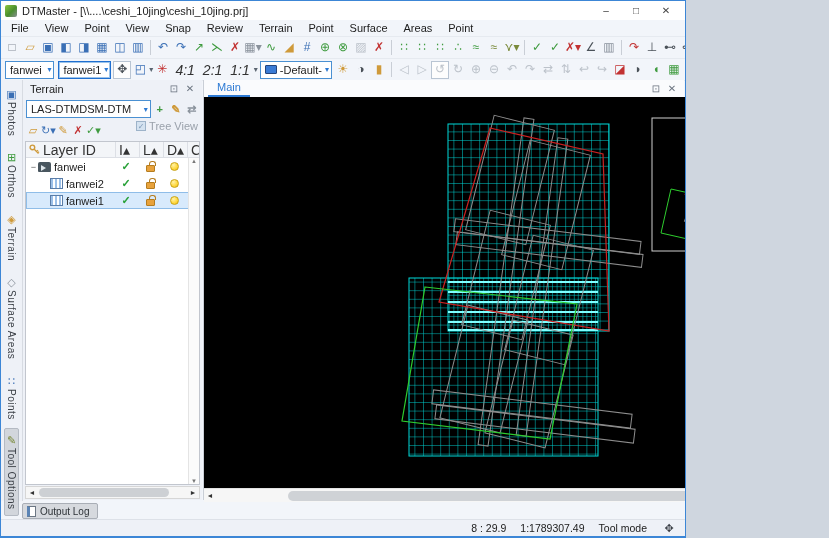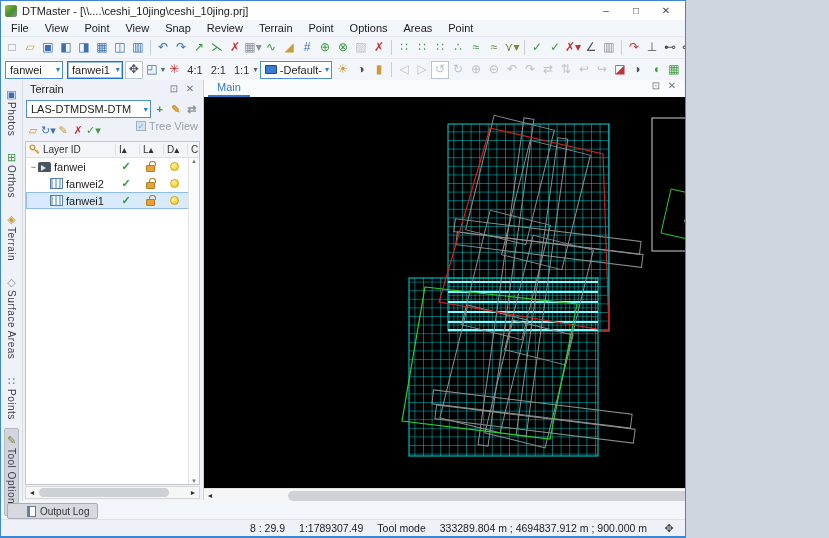--- a/index.html
+++ b/index.html
@@ -22,41 +22,41 @@
   .tbi-sm{width:14px;font-size:11px;}
   .dd{display:inline-block;width:8px;font-size:8px;color:#5a6470;text-align:center;}
   .sep{width:1px;height:15px;background:#c9ced6;margin:0 3px;flex:0 0 auto;}
   .c-blue{color:#3a6fb5}.c-green{color:#3f9b3f}.c-red{color:#c23232}.c-amber{color:#cf9a3a}
   .c-dim{color:#8a929c}.c-dark{color:#4a5158}.c-olive{color:#7a8a3a}.c-dis{color:#bcc2ca}
   .pressed{background:#fdfdfd;border:1px solid #b9c5d3;line-height:15px;}
   .combo{display:inline-flex;align-items:center;height:18px;border:1px solid #4a90d2;background:#fff;padding:0 2px 0 4px;margin:0 2px;}
   .combo .val{flex:1;overflow:hidden;white-space:nowrap;}
   .combo .arr{color:#2d7ad4;font-size:8px;padding-left:3px;}
   .combo.focused{border-color:#1f6fd0;box-shadow:0 0 0 1px #9cc4ea inset;}
-  .ratio{font-size:11px;color:#333;padding:0 4px;}
+  .ratio{font-size:14px;color:#333;padding:0 4px;font-style:italic;}
   .monitor{width:12px;height:9px;background:#3a7bd5;border:1px solid #24457c;border-radius:1px;margin-right:3px;flex:0 0 auto;}
   
   .tabstrip{position:absolute;left:0;top:79px;width:22px;bottom:35px;background:#eef1f7;border-right:1px solid #d7dbe2;display:flex;flex-direction:column;align-items:center;padding-top:2px;}
   .vtab{display:flex;flex-direction:column;align-items:center;gap:2px;padding:5px 1px;margin-bottom:3px;border:1px solid transparent;border-radius:2px;}
   .vtab .vicon{font-size:11px;line-height:12px;}
   .vtab .vlabel{writing-mode:vertical-rl;font-size:10px;color:#3a3f46;letter-spacing:.5px;}
   .vtab.active{background:#d2d6dc;border-color:#b4bac3;}
   
   .panel{position:absolute;left:22px;top:79px;width:179px;bottom:36px;background:#eef1f7;}
   .panel-header{height:17px;display:flex;align-items:center;padding:0 4px 0 7px;}
   .panel-title{flex:1;color:#1b1b1b;}
   .panel-hbtn{width:16px;text-align:center;color:#6b7480;font-size:10px;}
   .dataset-row{display:flex;align-items:center;padding:3px 3px 2px 3px;gap:2px;}
   .dataset-row .combo{width:132px;margin:0;}
   .mini-btn{width:15px;height:16px;text-align:center;line-height:16px;font-size:11px;font-weight:bold;}
   .panel-tools{display:flex;align-items:center;padding:2px 3px;gap:1px;}
   .treeview-chk{margin-left:auto;display:flex;align-items:center;gap:3px;color:#9aa1ab;}
   .chkbox{width:10px;height:10px;background:#d4e2f0;border:1px solid #9db3c9;color:#7d99b6;font-size:8px;line-height:9px;text-align:center;}
   .treebox{position:absolute;left:2px;right:2px;top:61px;bottom:15px;background:#fff;border:1px solid #c2c6ce;overflow:hidden;}
-  .tree-cols{display:flex;align-items:center;height:16px;background:#f3f5f8;border-bottom:1px solid #dcdfe5;font-size:10px;color:#333;}
+  .tree-cols{display:flex;align-items:center;height:16px;background:#f3f5f8;border-bottom:1px solid #dcdfe5;font-size:14px;color:#333;}
   .col-id{flex:1;display:flex;align-items:center;gap:3px;padding-left:3px;}
   .colc{width:24px;border-left:1px solid #dcdfe5;padding-left:3px;}
   .colc.last{width:12px;}
   .lrow{display:flex;align-items:center;height:17px;padding-left:2px;border:1px solid transparent;}
   .lrow.selected{background:#d8eafc;border-color:#8fbde8;}
   .expand{width:9px;text-align:center;color:#555;font-size:9px;}
   .indent{width:12px;}
   .foldericon{width:13px;height:10px;background:#49565f;border-radius:2px 2px 1px 1px;margin-right:3px;position:relative;}
   .foldericon::after{content:"";position:absolute;left:3px;top:3px;border:3px solid transparent;border-left:5px solid #dfe6ea;}
   .gridthumb{width:13px;height:11px;border:1px solid #5a7da8;background:
@@ -76,36 +76,36 @@
   
   .p-hscroll{position:absolute;left:2px;right:2px;bottom:1px;height:13px;background:#f6f6f6;border:1px solid #d6d6d6;display:flex;align-items:center;}
   .p-hthumb{position:absolute;left:13px;width:130px;top:1px;bottom:1px;background:#cdd0d4;border-radius:6px;}
   .s-arrow{font-size:7px;color:#333;width:12px;text-align:center;}
   .s-arrow.right{margin-left:auto;}
   .t-vscroll{position:absolute;right:0;top:16px;bottom:0;width:11px;background:#fbfbfb;border-left:1px solid #e4e4e4;}
   .t-vscroll .up{position:absolute;top:0;left:0;right:0;text-align:center;font-size:6px;color:#777;}
   .t-vscroll .down{position:absolute;bottom:0;left:0;right:0;text-align:center;font-size:6px;color:#777;}
   
   .viewpane{position:absolute;left:202px;top:79px;right:1px;bottom:36px;background:#fafbfd;border-left:1px solid #c9ced6;}
-  .viewtabs{height:17px;display:flex;align-items:flex-start;padding-left:4px;}
+  .viewtabs{height:17px;display:flex;align-items:center;padding-left:4px;}
   .viewtab{padding:0 9px 1px 9px;color:#2d7ad4;border-bottom:2px solid #2d7ad4;line-height:14px;}
   .viewtab-btns{margin-left:auto;display:flex;padding-right:4px;}
   .canvas{position:absolute;left:0;top:17px;width:606px;height:391px;background:#000;}
   .navbtn{position:absolute;left:576px;top:19px;width:21px;height:21px;background:#d6d6d6;border:1px solid #9a9a9a;border-radius:3px;display:flex;align-items:center;justify-content:center;}
   .navcircle{width:15px;height:15px;border:1.5px solid #3a3a3a;border-radius:50%;display:flex;align-items:center;justify-content:center;background:#e9e9e9;}
   .navarrow{width:0;height:0;border:4px solid transparent;border-right:7px solid #111;transform:rotate(40deg);margin-left:-3px;}
   .v-scroll{position:absolute;left:606px;top:17px;width:17px;height:391px;background:#f6f6f6;border-left:1px solid #e2e2e2;}
   .v-scroll .up{position:absolute;top:1px;left:0;right:0;text-align:center;font-size:7px;color:#444;}
   .v-scroll .down{position:absolute;bottom:1px;left:0;right:0;text-align:center;font-size:7px;color:#444;}
   .v-thumb{position:absolute;left:2px;right:2px;top:96px;height:220px;background:#cdcdcd;border:1px solid #b2b2b2;}
   .h-scroll{position:absolute;left:0;top:408px;width:606px;height:14px;background:#f6f6f6;border-top:1px solid #e2e2e2;display:flex;align-items:center;}
   .h-thumb{position:absolute;left:84px;width:448px;top:2px;height:10px;background:#cfd2d6;border-radius:5px;}
   .sb-corner{position:absolute;left:606px;top:408px;width:17px;height:14px;background:#f0f0f0;}
   
-  .outputlog{position:absolute;left:6px;bottom:17px;height:16px;display:flex;align-items:center;gap:4px;background:#d6d9de;border:1px solid #a9aeb6;border-radius:2px;padding:0 8px 0 19px;}
+  .outputlog{position:absolute;left:21px;bottom:17px;height:16px;display:flex;align-items:center;gap:4px;background:#d6d9de;border:1px solid #a9aeb6;border-radius:2px;padding:0 8px 0 4px;}
   .logicon{width:9px;height:11px;background:#fff;border:1px solid #6b7683;border-left:3px solid #5b84b5;}
   .outputlog .lbl{font-size:10px;color:#2e3338;}
   .statusbar{position:absolute;left:0;right:0;bottom:0;height:17px;background:#eef1f7;border-top:1px solid #dde1e8;display:flex;align-items:center;justify-content:flex-end;gap:14px;padding-right:8px;font-size:10.5px;color:#1b1b1b;}
   .handicon{font-size:11px;color:#3a3f46;width:16px;text-align:center;}
 </style>
 </head>
 <body>
 
 <div class="window">
 
@@ -122,21 +122,21 @@
   <div class="menubar">
 
   <span class="menu-item">File</span>
       <span class="menu-item">View</span>
       <span class="menu-item">Point</span>
       <span class="menu-item">View</span>
       <span class="menu-item">Snap</span>
       <span class="menu-item">Review</span>
       <span class="menu-item">Terrain</span>
       <span class="menu-item">Point</span>
-      <span class="menu-item">Options</span>
+      <span class="menu-item">Surface</span>
       <span class="menu-item">Areas</span>
       <span class="menu-item">Point</span>
     </div>
 
   <div class="toolbar">
 
   <span class="tbi c-dim">□</span>
       <span class="tbi c-amber">▱</span>
       <span class="tbi c-blue">▣</span>
       <span class="tbi c-blue">◧</span>
@@ -458,17 +458,16 @@
 
   <div class="outputlog">
     <span class="logicon"></span>
     <span class="lbl">Output Log</span>
   </div>
 
   <div class="statusbar">
     <span>8 : 29.9</span>
     <span>1:1789307.49</span>
     <span>Tool mode</span>
-    <span>333289.804 m ; 4694837.912 m ; 900.000 m</span>
     <span class="handicon">✥</span>
   </div>
 
 </div>
 
 </body></html>

